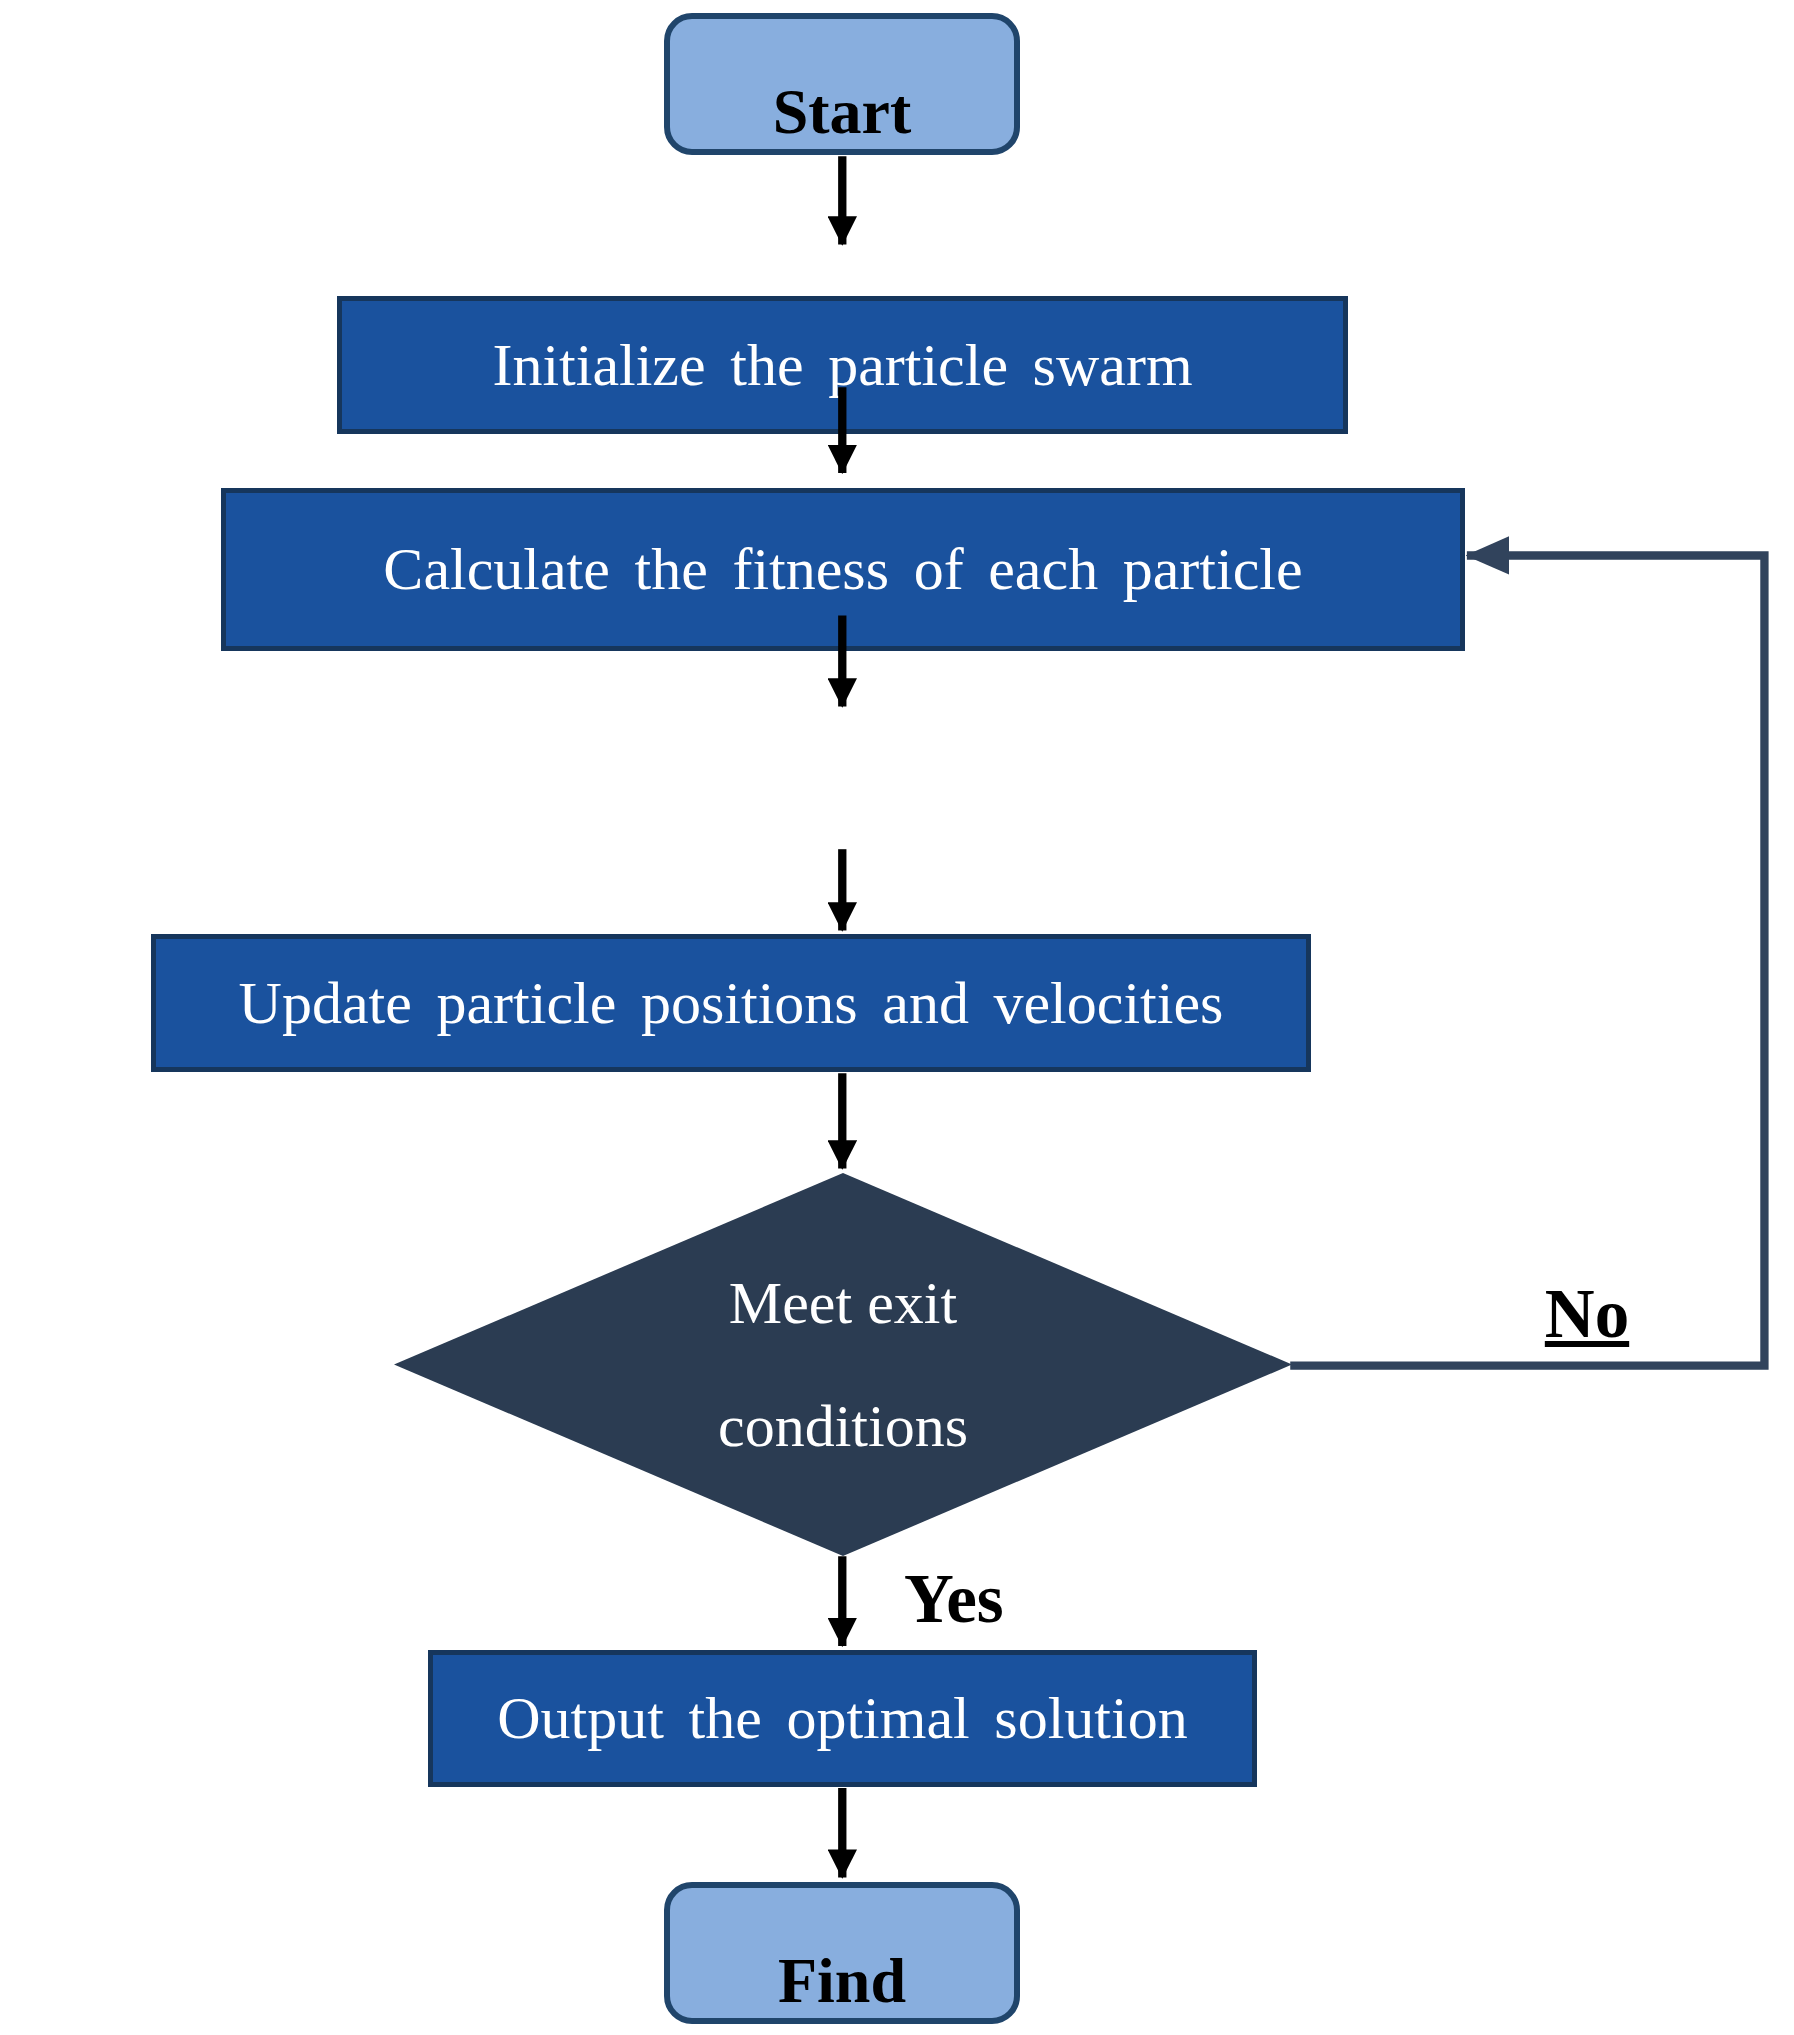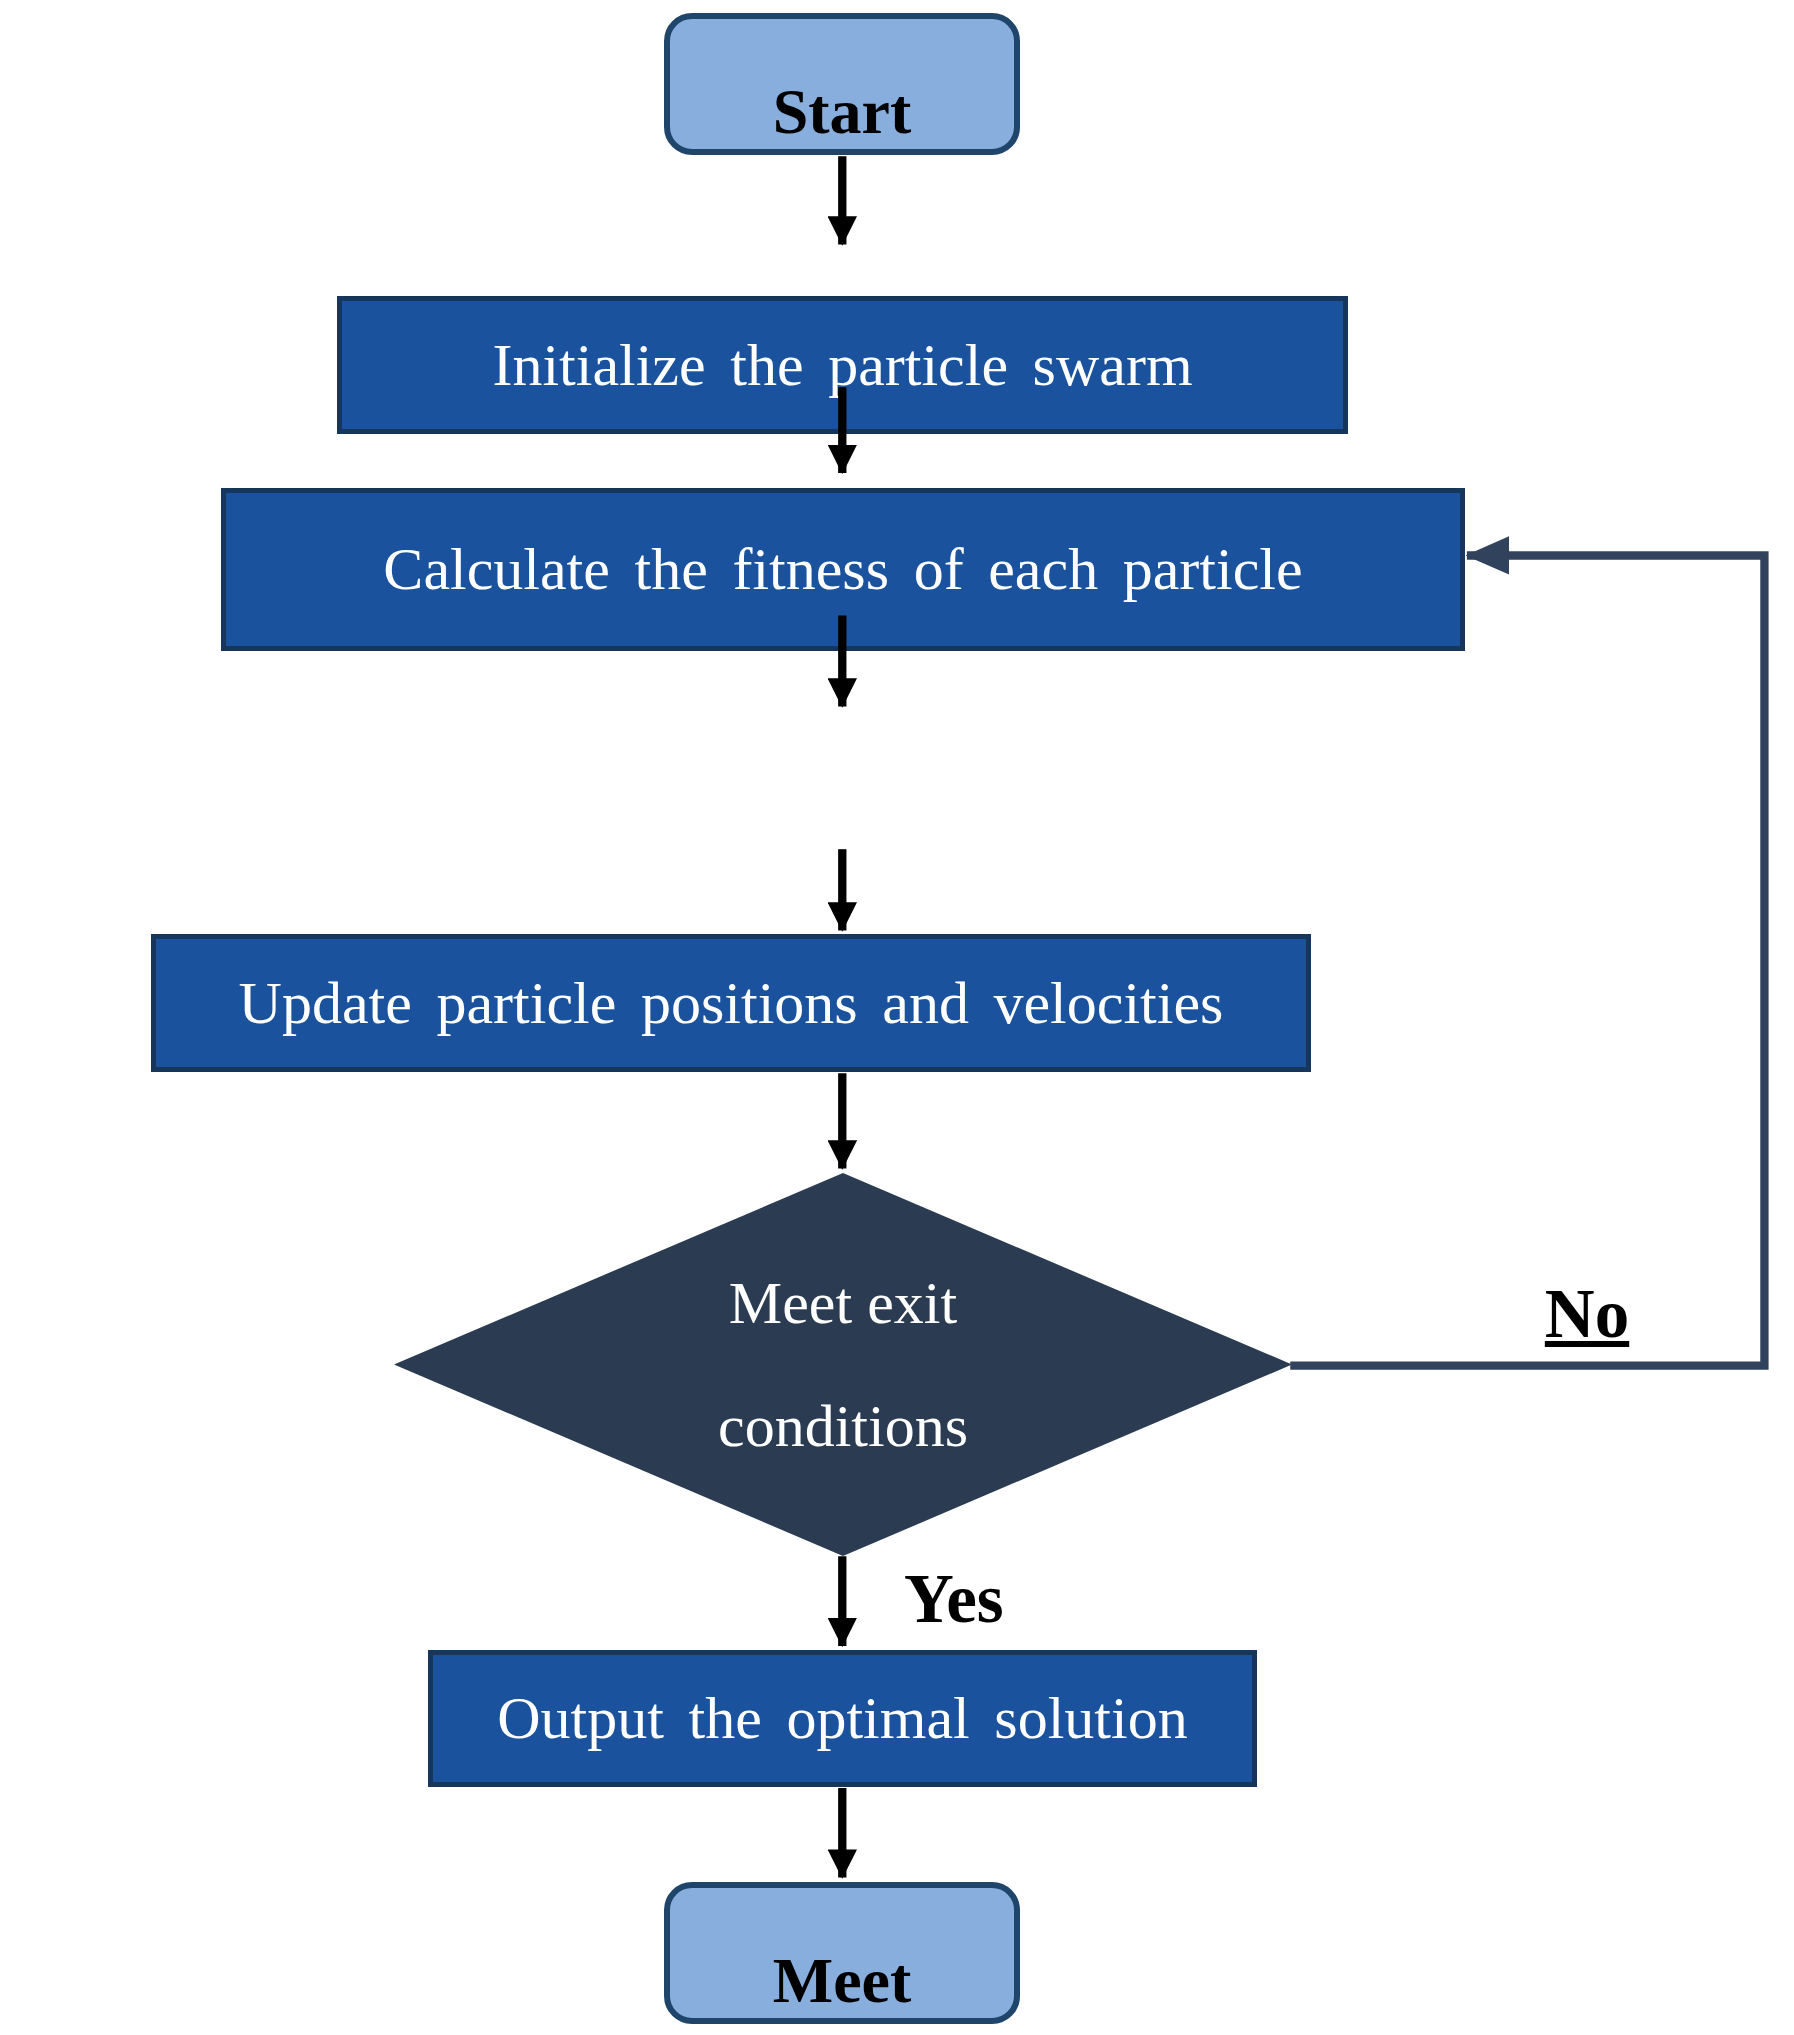--- a/index.html
+++ b/index.html
@@ -77,21 +77,21 @@
 
   <div class="node process" style="left:428px;top:1650px;width:829px;height:137px;">
     <span>Output the optimal solution</span>
   </div>
 
   <div class="node diamond" style="left:394px;top:1173px;width:898px;height:383px;">
     <div class="inner">Meet exit conditions</div>
   </div>
 
   <div class="node terminal" style="left:664px;top:1882px;width:356px;height:142px;">
-    <span>Meet</span>
+    <span>Find</span>
   </div>
 
   <div class="edge-label" style="left:904px;top:1565px;">Yes</div>
   <div class="edge-label" style="left:1523px;top:1280px;width:128px;text-align:center;text-decoration:underline;">No</div>
 
   <svg id="overlay" width="1794" height="2035" viewBox="0 0 2803 3180">
     <defs>
       <marker id="head-black" markerUnits="userSpaceOnUse" markerWidth="46" markerHeight="46" refX="44" refY="23" orient="auto">
         <polygon points="0,0 46,23 0,46" style="fill:var(--connector-black,#000)"></polygon>
       </marker>

